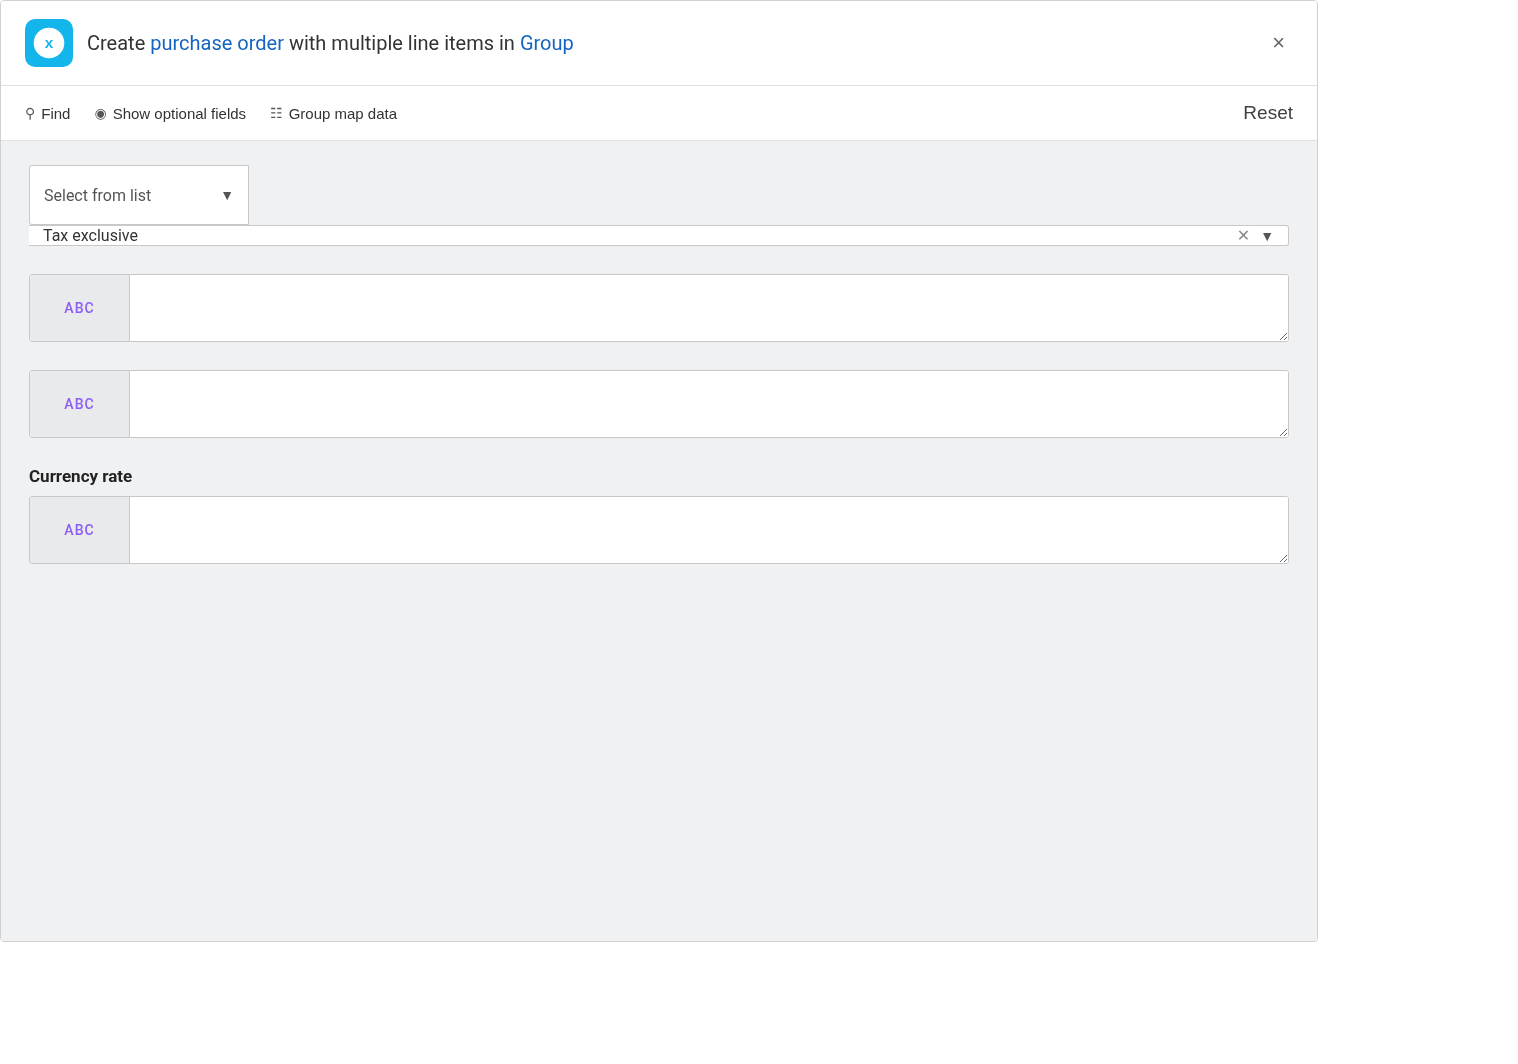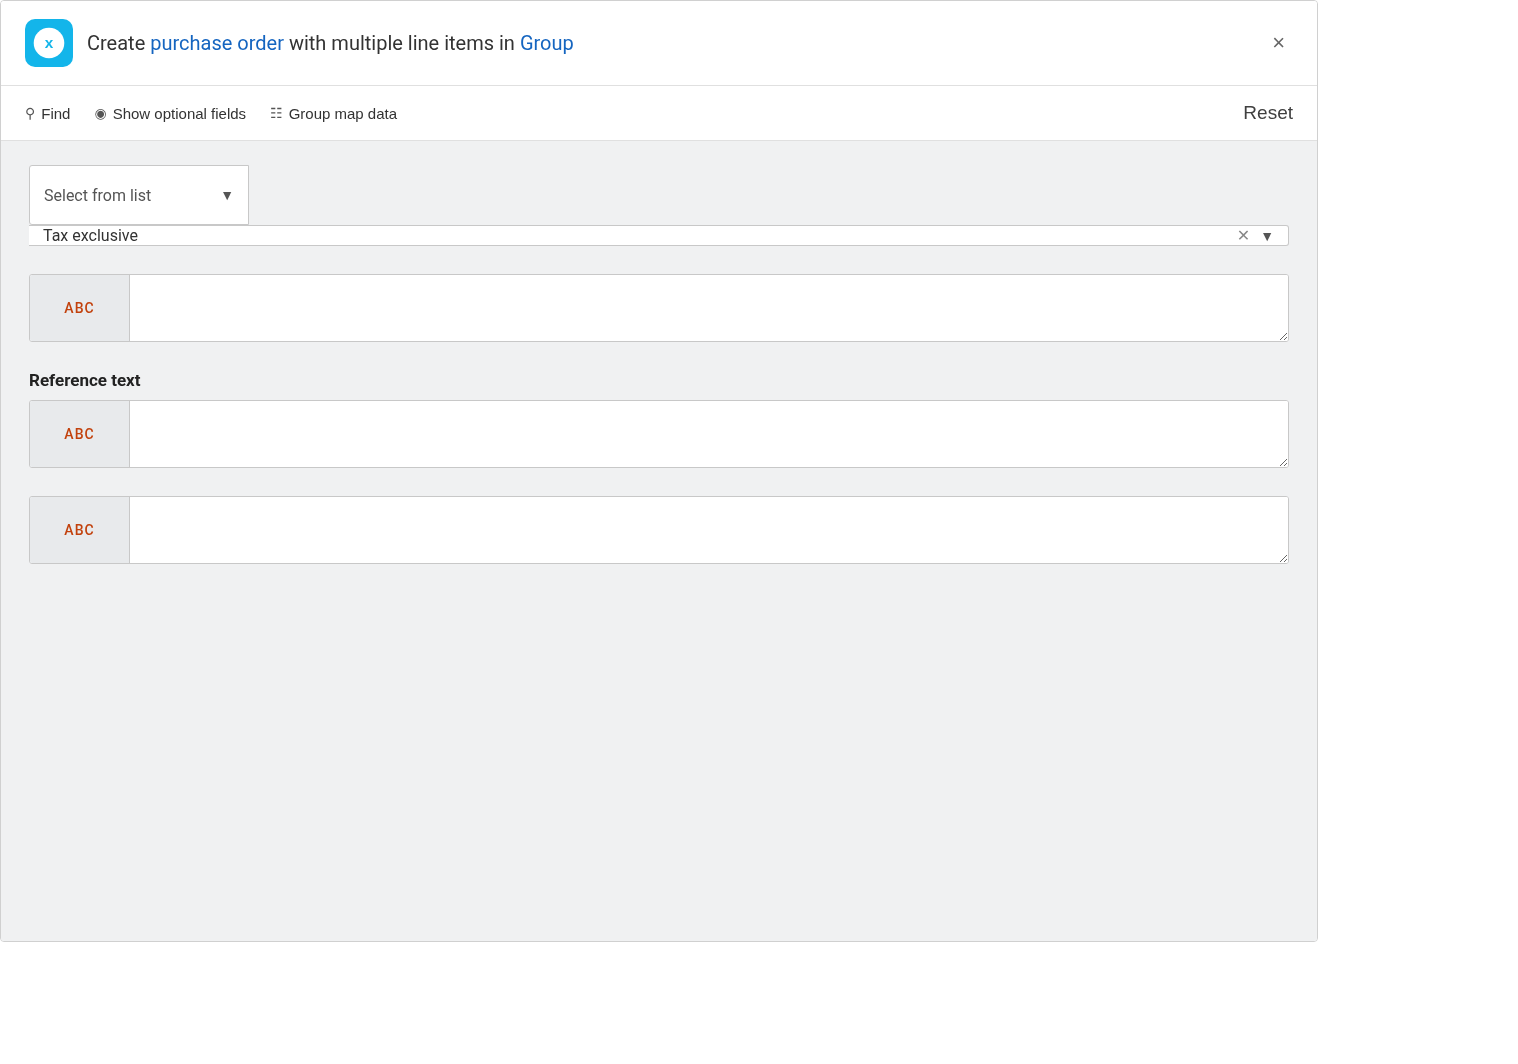--- a/index.html
+++ b/index.html
@@ -230,21 +230,21 @@
       height: 68px;
     }
 
     .field-prefix {
       display: flex;
       align-items: center;
       justify-content: center;
       background: #e8eaec;
       width: 100px;
       font-size: 14px;
-      color: #c2410c;
+      color: #8b5cf6;
       letter-spacing: 1px;
       font-weight: 500;
       flex-shrink: 0;
       border-right: 1px solid #c8c8c8;
     }
 
     .field-input {
       flex: 1;
       border: none;
       background: #fff;
@@ -317,28 +317,28 @@
     </div>
 
     <div class="section">
       <div class="field-row">
         <div class="field-prefix">ABC</div>
         <textarea class="field-input" style=""></textarea>
       </div>
     </div>
 
     <div class="section">
-      <div class="section-label">Reference text</div>
       <div class="field-row">
         <div class="field-prefix">ABC</div>
         <textarea class="field-input" style=""></textarea>
       </div>
     </div>
 
     <div class="section">
+      <div class="section-label">Currency rate</div>
       <div class="field-row">
         <div class="field-prefix">ABC</div>
         <textarea class="field-input" style=""></textarea>
       </div>
     </div>
 
   </div>
 </div>
 
 </body></html>

